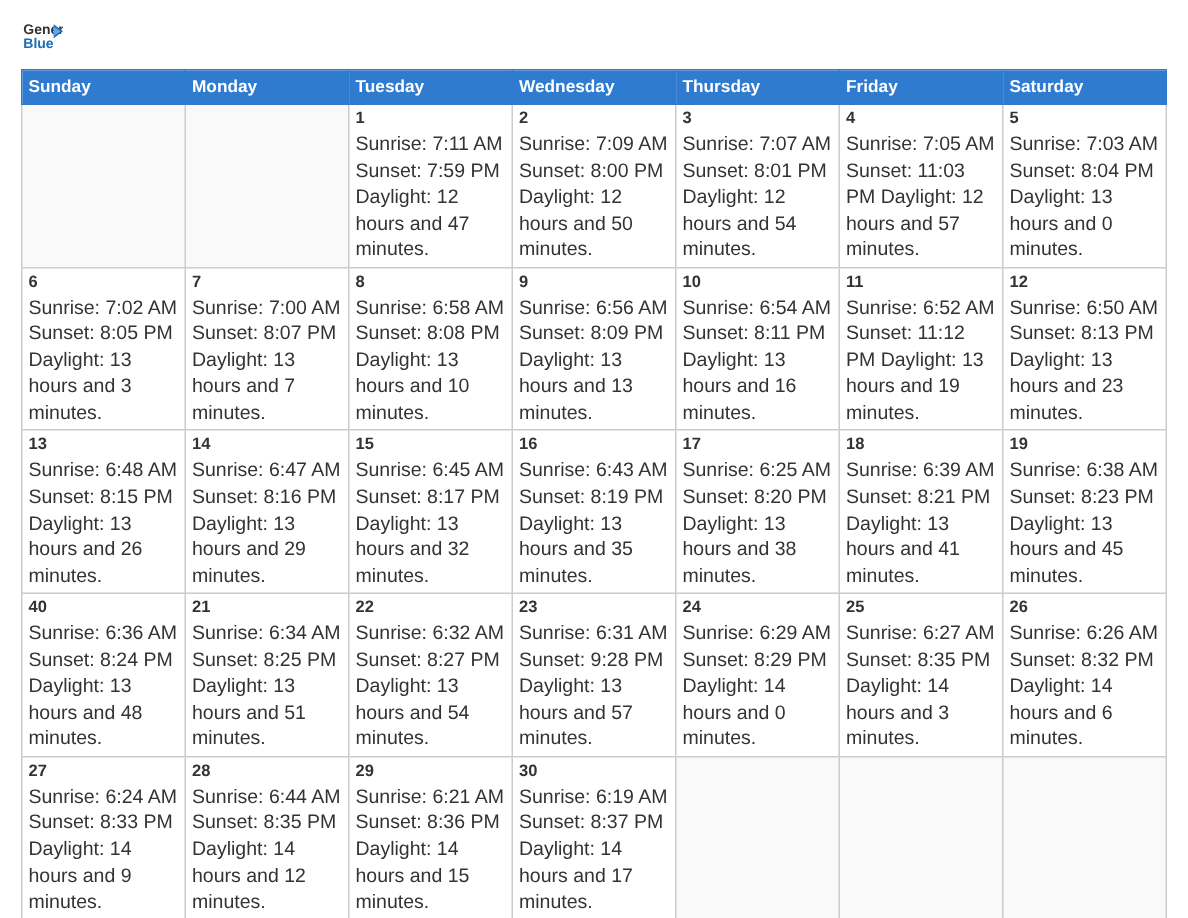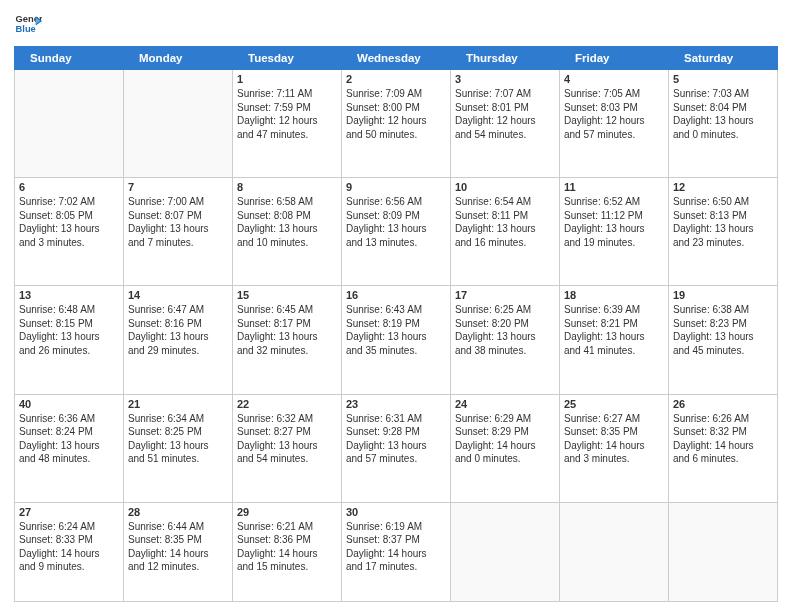--- a/index.html
+++ b/index.html
@@ -49,40 +49,40 @@
       border: 1px solid #ccc;
       border-collapse: collapse;
       width: 100%;
       table-layout: fixed;
     }
     .calendar th {
       background: #2e7bcf;
       color: #fff;
       font-size: 11.5px;
       font-weight: bold;
-      padding: 5px 15px;
+      padding: 5px 4px;
       text-align: left;
       border: 1px solid #2e7bcf;
     }
     .calendar td {
       vertical-align: top;
       border: 1px solid #ccc;
       padding: 3px 4px;
       font-size: 9.5px;
       color: #333;
       height: 82px;
     }
     .day-number {
       font-size: 11px;
       font-weight: bold;
       margin-bottom: 2px;
       display: block;
     }
     .day-info {
-      font-size: 10px;
+      font-size: 13px;
       line-height: 1.35;
       color: #333;
     }
     .empty {
       background: #f9f9f9;
     }
     tr:last-child td {
       height: 70px;
       margin-top: 24px;
     }
@@ -136,21 +136,21 @@
           </td>
           <td>
             <span class="day-number">3</span>
             <div class="day-info">Sunrise: 7:07 AM
 Sunset: 8:01 PM
 Daylight: 12 hours and 54 minutes.</div>
           </td>
           <td>
             <span class="day-number">4</span>
             <div class="day-info">Sunrise: 7:05 AM
-Sunset: 8:03 PM
+Sunset: 11:03 PM
 Daylight: 12 hours and 57 minutes.</div>
           </td>
           <td>
             <span class="day-number">5</span>
             <div class="day-info">Sunrise: 7:03 AM
 Sunset: 8:04 PM
 Daylight: 13 hours and 0 minutes.</div>
           </td>
         </tr>
         <tr>

